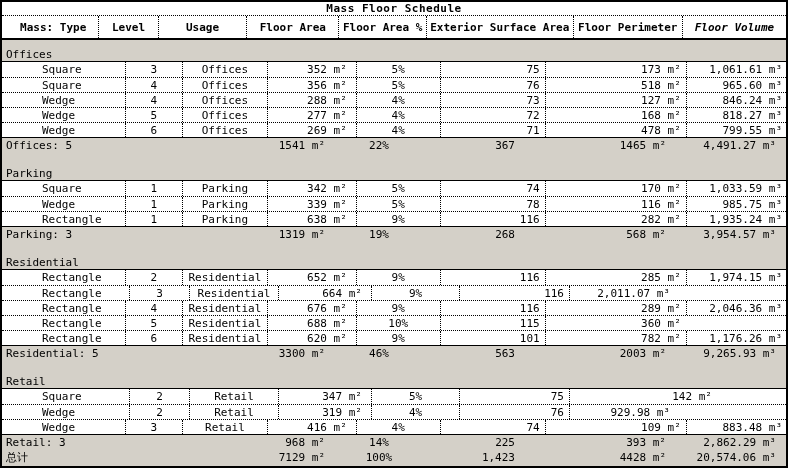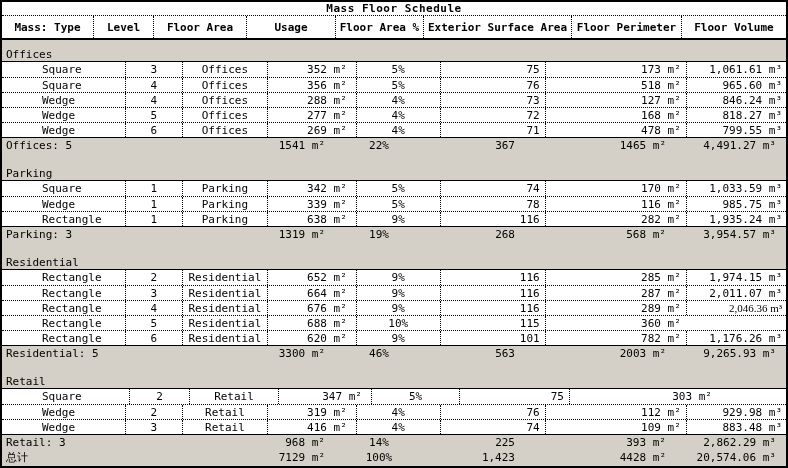--- a/index.html
+++ b/index.html
@@ -10,21 +10,21 @@
     font-size:11px;color:#000;overflow:hidden;
     -webkit-font-smoothing:none;
   }
   .title-row{
     height:14px;background:#fff;border-bottom:1px dotted #000;
     box-sizing:border-box;display:flex;align-items:center;justify-content:center;
     font-weight:bold;letter-spacing:0.5px;
   }
   .header-row{
     height:24px;background:#fff;border-bottom:2px solid #000;
-    box-sizing:border-box;display:flex;font-weight:bold;
+    box-sizing:border-box;display:flex;font-weight:bold;padding-left:6px;
   }
   .hcell{box-sizing:border-box;display:flex;align-items:center;justify-content:center;overflow:hidden;white-space:nowrap;}
   .hcell + .hcell{border-left:1px dotted #000;}
   .section-label{
     height:13px;display:flex;align-items:center;padding-left:4px;margin-top:14px;white-space:nowrap;
   }
   .section.first .section-label{margin-top:8px;}
   .block{background:#fff;border-top:1px solid #000;border-bottom:1px solid #000;}
   .row{display:flex;height:15px;box-sizing:border-box;}
   .row + .row{border-top:1px dotted #000;}
@@ -47,26 +47,26 @@
   .tpr7{justify-content:flex-end;padding-right:10px;}
 </style>
 </head>
 <body>
 
 <div class="schedule">
   <div class="title-row">Mass Floor Schedule</div>
   <div class="header-row" id="header-row">
       <div class="hcell" style="width: 91px;">Mass: Type</div>
       <div class="hcell" style="width: 60px;">Level</div>
+      <div class="hcell" style="width: 89px;">Usage</div>
       <div class="hcell" style="width: 93px;">Floor Area</div>
-      <div class="hcell" style="width: 89px;">Usage</div>
       <div class="hcell" style="width: 88px;">Floor Area %</div>
       <div class="hcell" style="width: 148px;">Exterior Surface Area</div>
       <div class="hcell" style="width: 110px;">Floor Perimeter</div>
-      <div class="hcell" style="width: 105px;">Floor Volume</div>
+      <div class="hcell" style="width: 105px; font-style: italic;">Floor Volume</div>
     </div>
   <div id="schedule-body">
       <div class="section first">
         <div class="section-label">Offices</div>
         <div class="block">
           <div class="row">
             <div class="cell al" style="width: 91px;">Square</div>
             <div class="cell ac" style="width: 60px;">3</div>
             <div class="cell ac" style="width: 89px;">Offices</div>
             <div class="cell ar pr3" style="width: 93px;">352 m²</div>
@@ -181,32 +181,31 @@
             <div class="cell ar pr6" style="width: 148px;">285 m²</div>
             <div class="cell ar pr7" style="width: 105px;">1,974.15 m³</div>
           </div>
           <div class="row">
             <div class="cell al" style="width: 91px;">Rectangle</div>
             <div class="cell ac" style="width: 60px;">3</div>
             <div class="cell ac" style="width: 89px;">Residential</div>
             <div class="cell ar pr3" style="width: 93px;">664 m²</div>
             <div class="cell ac" style="width: 88px;">9%</div>
             <div class="cell ar pr5" style="width: 110px;">116</div>
-            <div class="cell ar pr6" style="width: 148px;">287 m²</div>
             <div class="cell ar pr7" style="width: 105px;">2,011.07 m³</div>
           </div>
           <div class="row">
             <div class="cell al" style="width: 91px;">Rectangle</div>
             <div class="cell ac" style="width: 60px;">4</div>
             <div class="cell ac" style="width: 89px;">Residential</div>
             <div class="cell ar pr3" style="width: 93px;">676 m²</div>
             <div class="cell ac" style="width: 88px;">9%</div>
             <div class="cell ar pr5" style="width: 110px;">116</div>
             <div class="cell ar pr6" style="width: 148px;">289 m²</div>
-            <div class="cell ar pr7" style="width: 105px; font-family: Liberation Serif, serif;">2,046.36 m³</div>
+            <div class="cell ar pr7" style="width: 105px;">2,046.36 m³</div>
           </div>
           <div class="row">
             <div class="cell al" style="width: 91px;">Rectangle</div>
             <div class="cell ac" style="width: 60px;">5</div>
             <div class="cell ac" style="width: 89px;">Residential</div>
             <div class="cell ar pr3" style="width: 93px;">688 m²</div>
             <div class="cell ac" style="width: 88px;">10%</div>
             <div class="cell ar pr5" style="width: 110px;">115</div>
             <div class="cell ar pr6" style="width: 148px;">360 m²</div>
             <div class="cell ar pr7" style="width: 105px; margin-top: 34px;">2,058.08 m³</div>
@@ -234,30 +233,29 @@
       <div class="section">
         <div class="section-label">Retail</div>
         <div class="block">
           <div class="row">
             <div class="cell al" style="width: 91px;">Square</div>
             <div class="cell ac" style="width: 60px;">2</div>
             <div class="cell ac" style="width: 89px;">Retail</div>
             <div class="cell ar pr3" style="width: 93px;">347 m²</div>
             <div class="cell ac" style="width: 88px;">5%</div>
             <div class="cell ar pr5" style="width: 110px;">75</div>
-            <div class="cell ar pr6" style="width: 148px;">303 m²</div>
+            <div class="cell ar pr6" style="width: 148px;">142 m²</div>
           </div>
           <div class="row">
             <div class="cell al" style="width: 91px;">Wedge</div>
             <div class="cell ac" style="width: 60px;">2</div>
             <div class="cell ac" style="width: 89px;">Retail</div>
             <div class="cell ar pr3" style="width: 93px;">319 m²</div>
             <div class="cell ac" style="width: 88px;">4%</div>
             <div class="cell ar pr5" style="width: 110px;">76</div>
-            <div class="cell ar pr6" style="width: 148px;">112 m²</div>
             <div class="cell ar pr7" style="width: 105px;">929.98 m³</div>
           </div>
           <div class="row">
             <div class="cell al" style="width: 91px;">Wedge</div>
             <div class="cell ac" style="width: 60px;">3</div>
             <div class="cell ac" style="width: 89px;">Retail</div>
             <div class="cell ar pr3" style="width: 93px;">416 m²</div>
             <div class="cell ac" style="width: 88px;">4%</div>
             <div class="cell ar pr5" style="width: 110px;">74</div>
             <div class="cell ar pr6" style="width: 148px;">109 m²</div>

